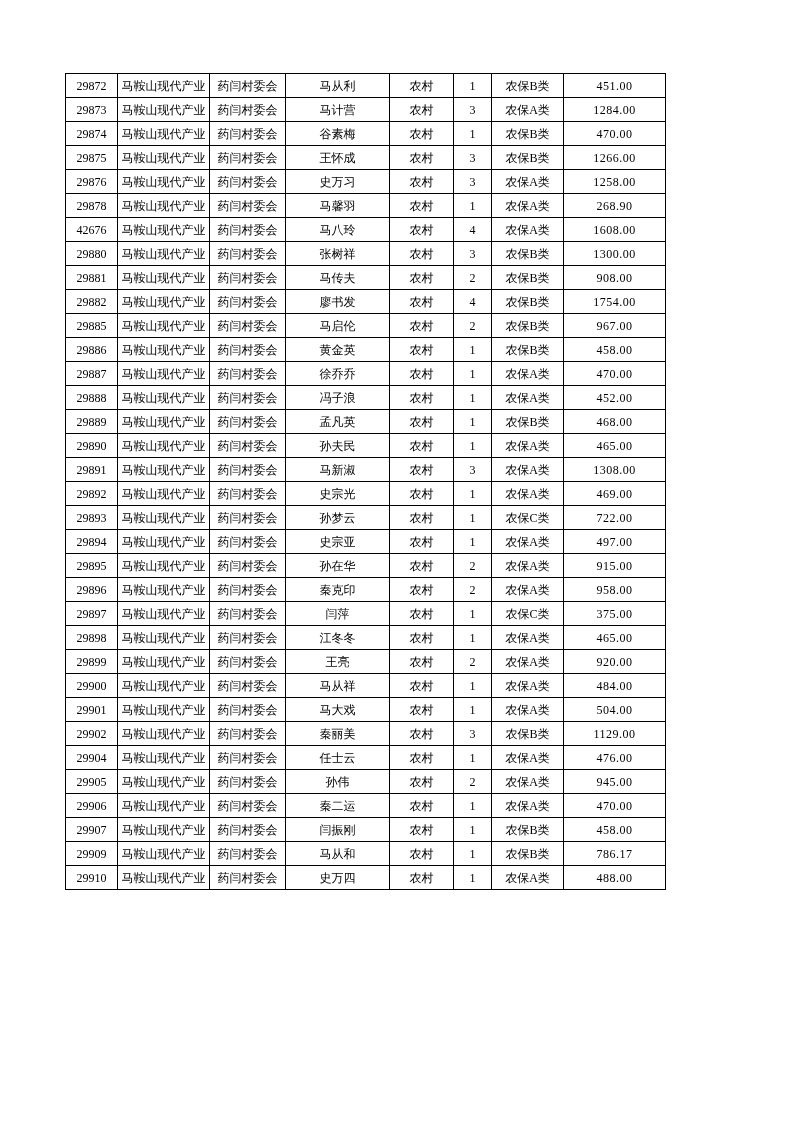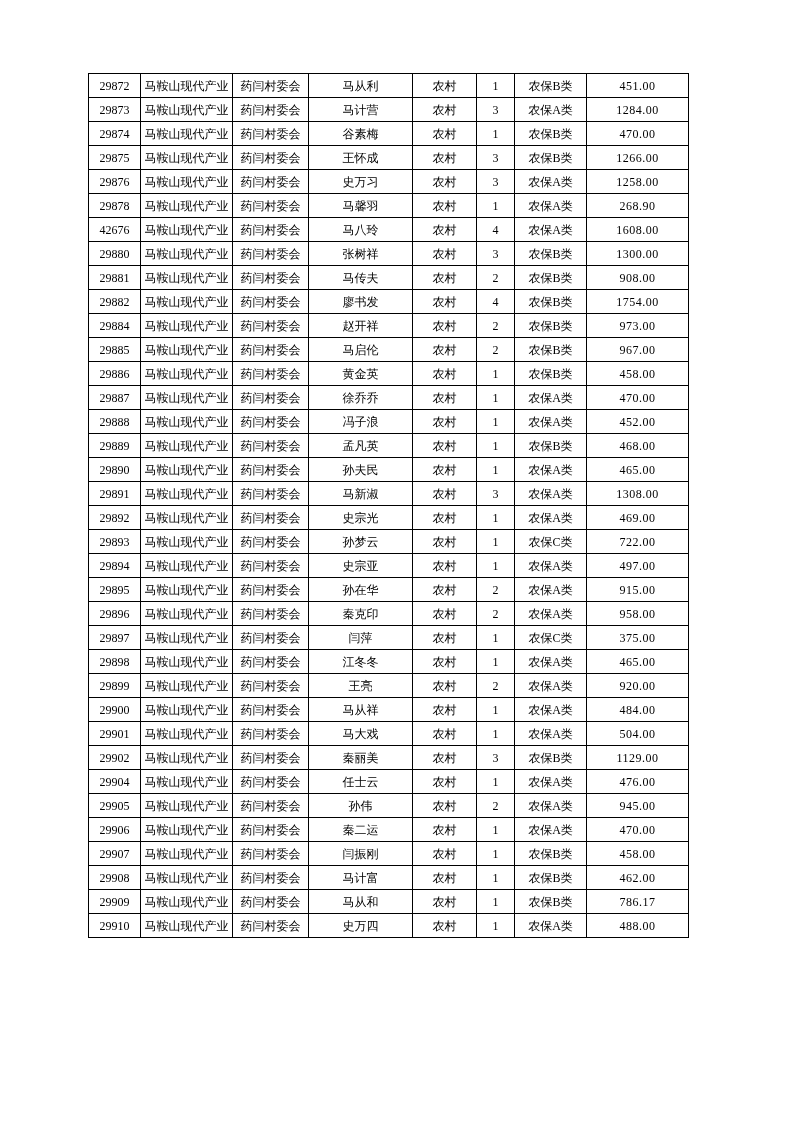--- a/index.html
+++ b/index.html
@@ -16,21 +16,20 @@
   }
   .sheet {
     position: absolute;
     left: 65px;
     top: 73px;
   }
   table.data-table {
     border-collapse: collapse;
     table-layout: fixed;
     width: 600px;
-    margin-left: 23px;
   }
   table.data-table td {
     border: 1px solid #000000;
     height: 23px;
     padding: 0 2px;
     font-size: 12px;
     color: #000000;
     text-align: center;
     vertical-align: middle;
     white-space: nowrap;
@@ -158,30 +157,20 @@
           <td class="col-id">29882</td>
           <td class="col-park">马鞍山现代产业</td>
           <td class="col-village">药闫村委会</td>
           <td class="col-name">廖书发</td>
           <td class="col-type">农村</td>
           <td class="col-count">4</td>
           <td class="col-category">农保B类</td>
           <td class="col-amount">1754.00</td>
         </tr>
         <tr>
-          <td class="col-id">29884</td>
-          <td class="col-park">马鞍山现代产业</td>
-          <td class="col-village">药闫村委会</td>
-          <td class="col-name">赵开祥</td>
-          <td class="col-type">农村</td>
-          <td class="col-count">2</td>
-          <td class="col-category">农保B类</td>
-          <td class="col-amount">973.00</td>
-        </tr>
-        <tr>
           <td class="col-id">29885</td>
           <td class="col-park">马鞍山现代产业</td>
           <td class="col-village">药闫村委会</td>
           <td class="col-name">马启伦</td>
           <td class="col-type">农村</td>
           <td class="col-count">2</td>
           <td class="col-category">农保B类</td>
           <td class="col-amount">967.00</td>
         </tr>
         <tr>
@@ -386,30 +375,20 @@
         </tr>
         <tr>
           <td class="col-id">29907</td>
           <td class="col-park">马鞍山现代产业</td>
           <td class="col-village">药闫村委会</td>
           <td class="col-name">闫振刚</td>
           <td class="col-type">农村</td>
           <td class="col-count">1</td>
           <td class="col-category">农保B类</td>
           <td class="col-amount">458.00</td>
-        </tr>
-        <tr>
-          <td class="col-id">29908</td>
-          <td class="col-park">马鞍山现代产业</td>
-          <td class="col-village">药闫村委会</td>
-          <td class="col-name">马计富</td>
-          <td class="col-type">农村</td>
-          <td class="col-count">1</td>
-          <td class="col-category">农保B类</td>
-          <td class="col-amount">462.00</td>
         </tr>
         <tr>
           <td class="col-id">29909</td>
           <td class="col-park">马鞍山现代产业</td>
           <td class="col-village">药闫村委会</td>
           <td class="col-name">马从和</td>
           <td class="col-type">农村</td>
           <td class="col-count">1</td>
           <td class="col-category">农保B类</td>
           <td class="col-amount">786.17</td>

